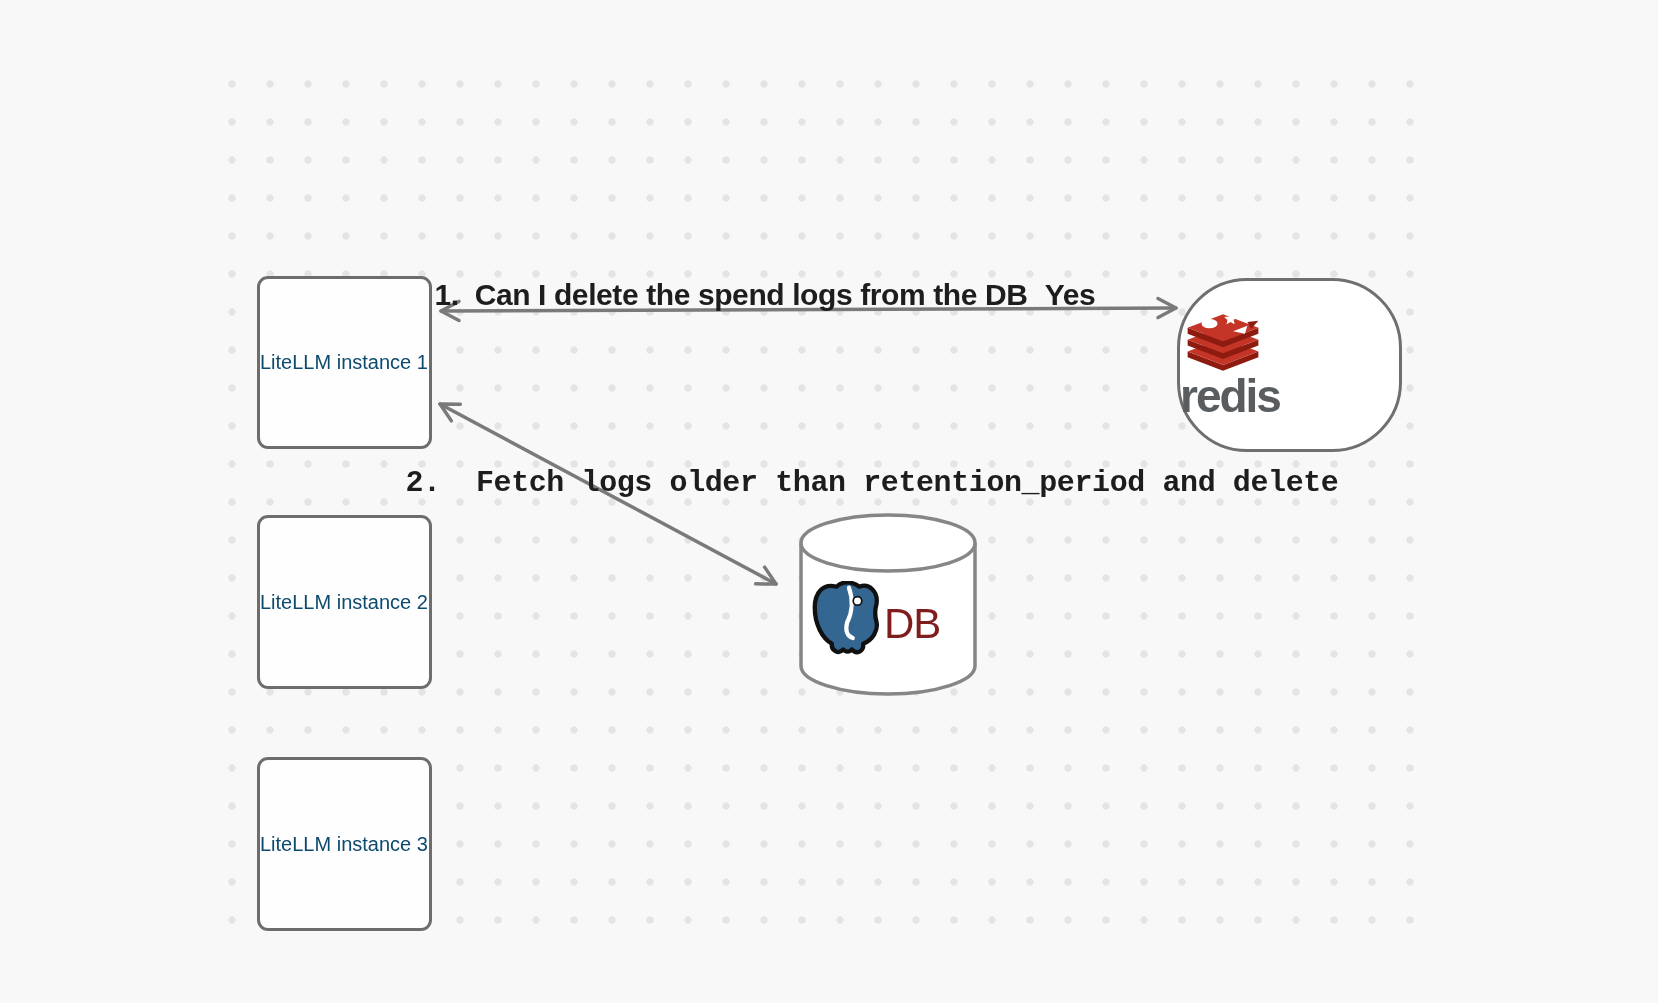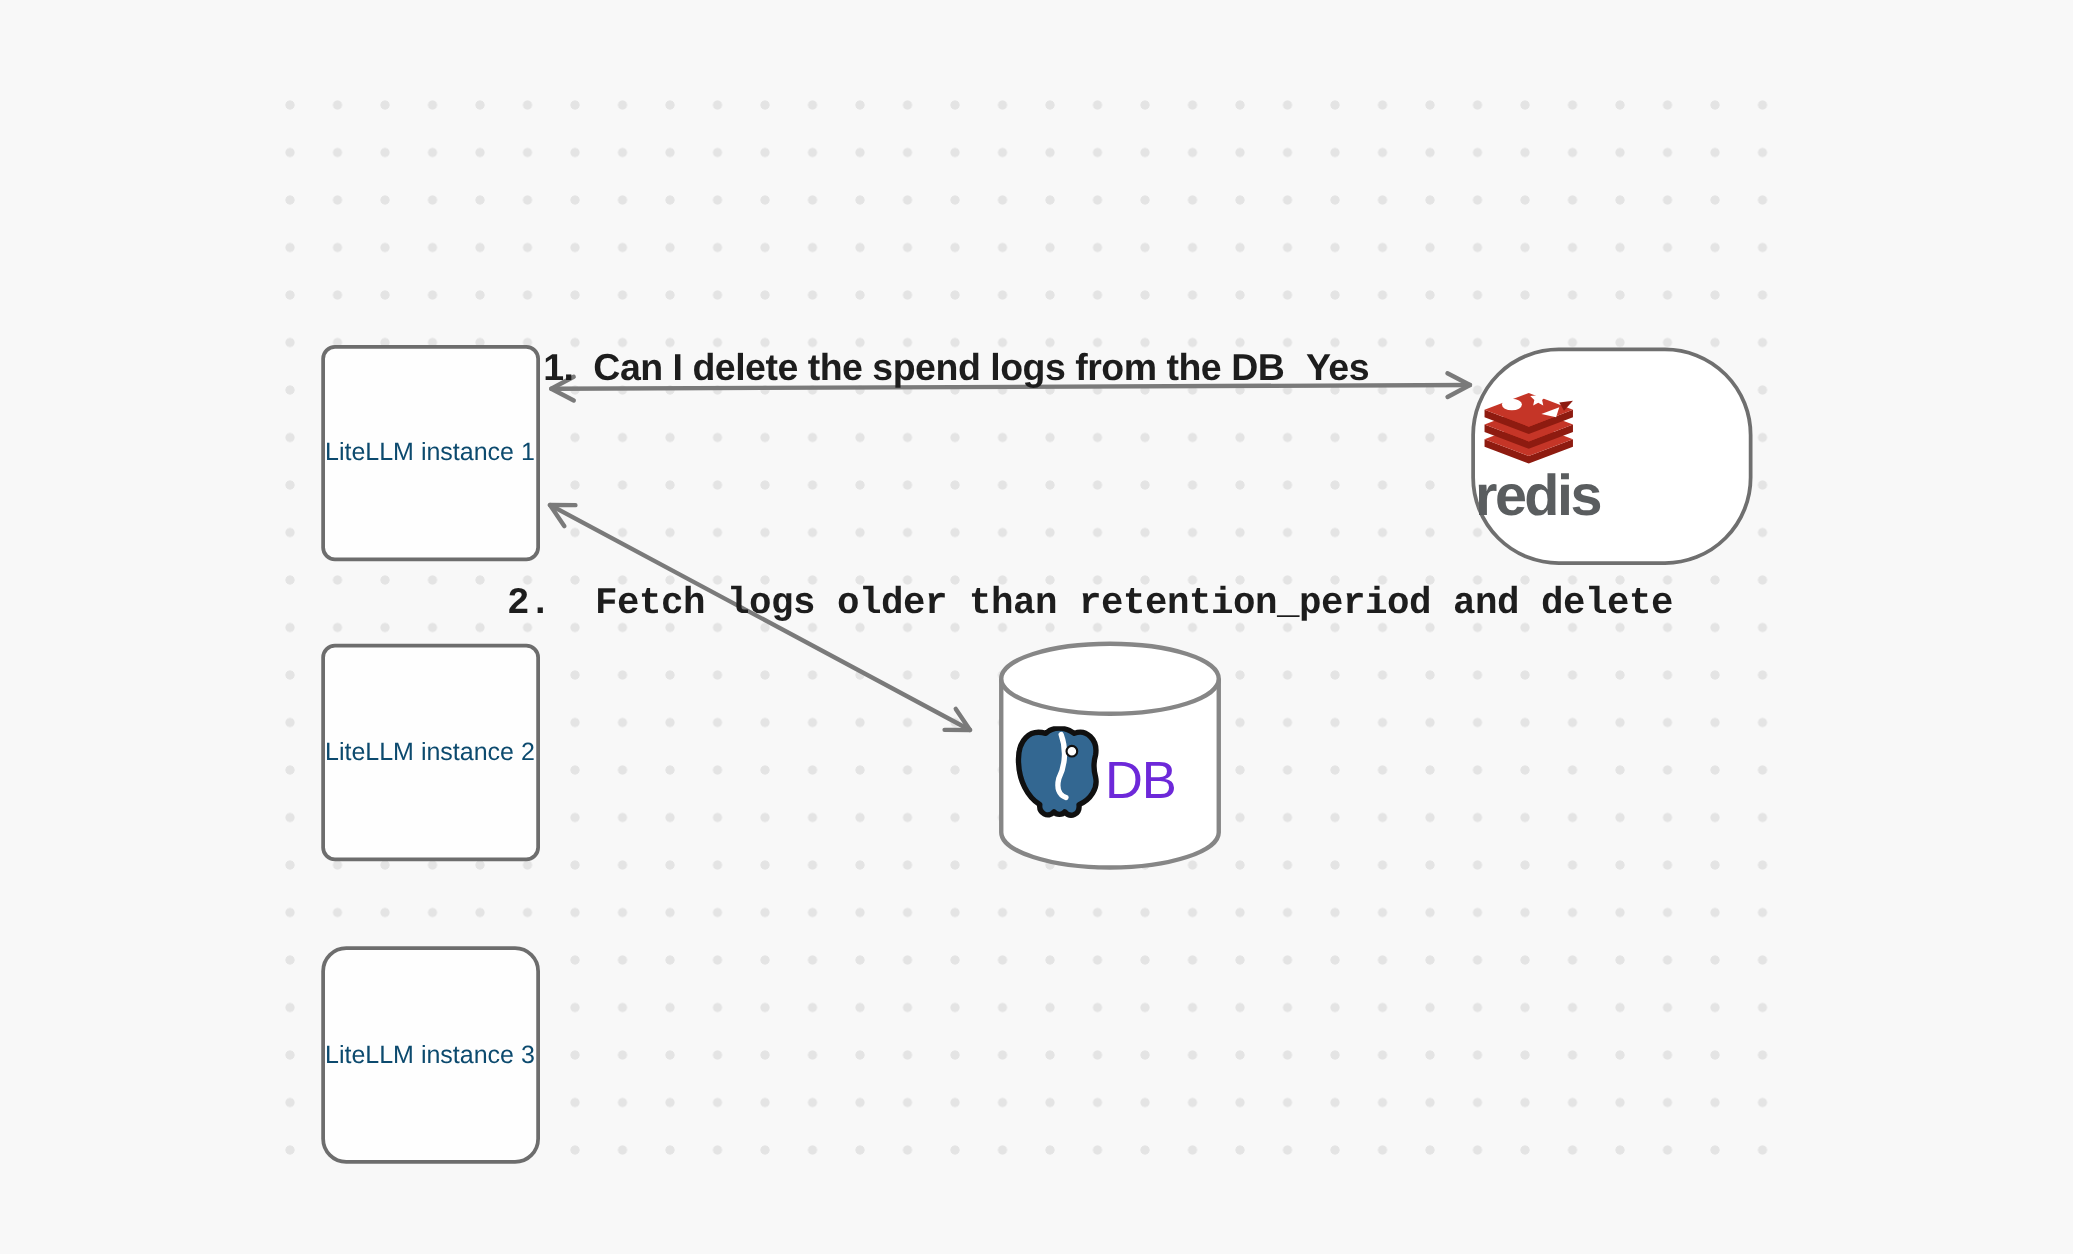--- a/index.html
+++ b/index.html
@@ -16,21 +16,21 @@
   .arrow-layer{position:absolute;left:0;top:0;z-index:2;}
   .node-box{
     position:absolute;left:257px;width:175px;height:174px;z-index:3;
     background:#fefefe;border:3.5px solid #6d6d6d;border-radius:11px;
     display:flex;align-items:center;justify-content:flex-start;
     font-size:20px;color:#0c4a6e;text-align:center;
     box-sizing:border-box;
   }
   #instance-1{top:276px;height:173px;}
   #instance-2{top:515px;}
-  #instance-3{top:757px;border-radius:20px;}
+  #instance-3{top:757px;}
   .edge-label{
     position:absolute;z-index:4;font-weight:700;font-size:30px;color:#1d1d1d;
     white-space:pre;letter-spacing:-0.4px;transform:translateX(-50%);
   }
   #edge1-label{left:731px;top:278px;}
   #edge1-answer{left:1045px;top:278px;margin-left:25px;}
   #edge2-label{left:872px;top:466px;font-family:Liberation Mono, monospace;}
   .redis-node{
     position:absolute;left:1177px;top:278px;width:225px;height:174px;z-index:3;
     background:#ffffff;border:3.5px solid #6f6f6f;border-radius:70px;
@@ -38,21 +38,21 @@
     box-sizing:border-box;
   }
   .redis-wordmark{
     font-weight:700;font-size:46px;line-height:1;color:#5a5d5f;
     letter-spacing:-2px;margin-top:-2px;
   }
   .db-cylinder-svg{position:absolute;left:795px;top:509px;z-index:3;}
   .pg-logo-svg{position:absolute;left:810px;top:581px;z-index:4;}
   .db-label{
     position:absolute;left:884px;top:600px;z-index:4;
-    font-size:42px;font-weight:400;color:#6d28d9;letter-spacing:-1px;
+    font-size:42px;font-weight:400;color:#7f1d1d;letter-spacing:-1px;
   }
 </style>
 </head>
 <body>
 
 <div class="dot-grid"></div>
 
 <svg class="arrow-layer" width="1658" height="1003" viewBox="0 0 1658 1003">
   <defs>
     <marker id="ah" viewBox="0 0 28 28" refX="25" refY="14" markerWidth="28" markerHeight="28" markerUnits="userSpaceOnUse" orient="auto-start-reverse" overflow="visible">

